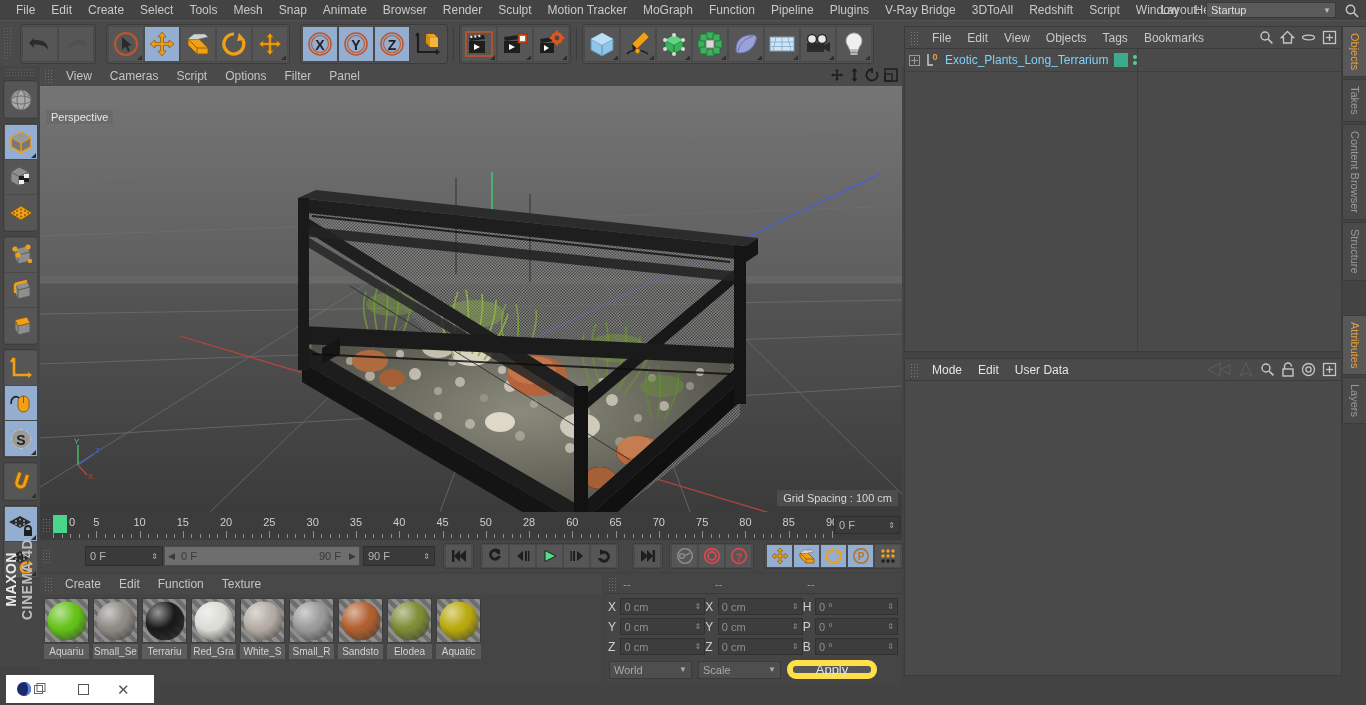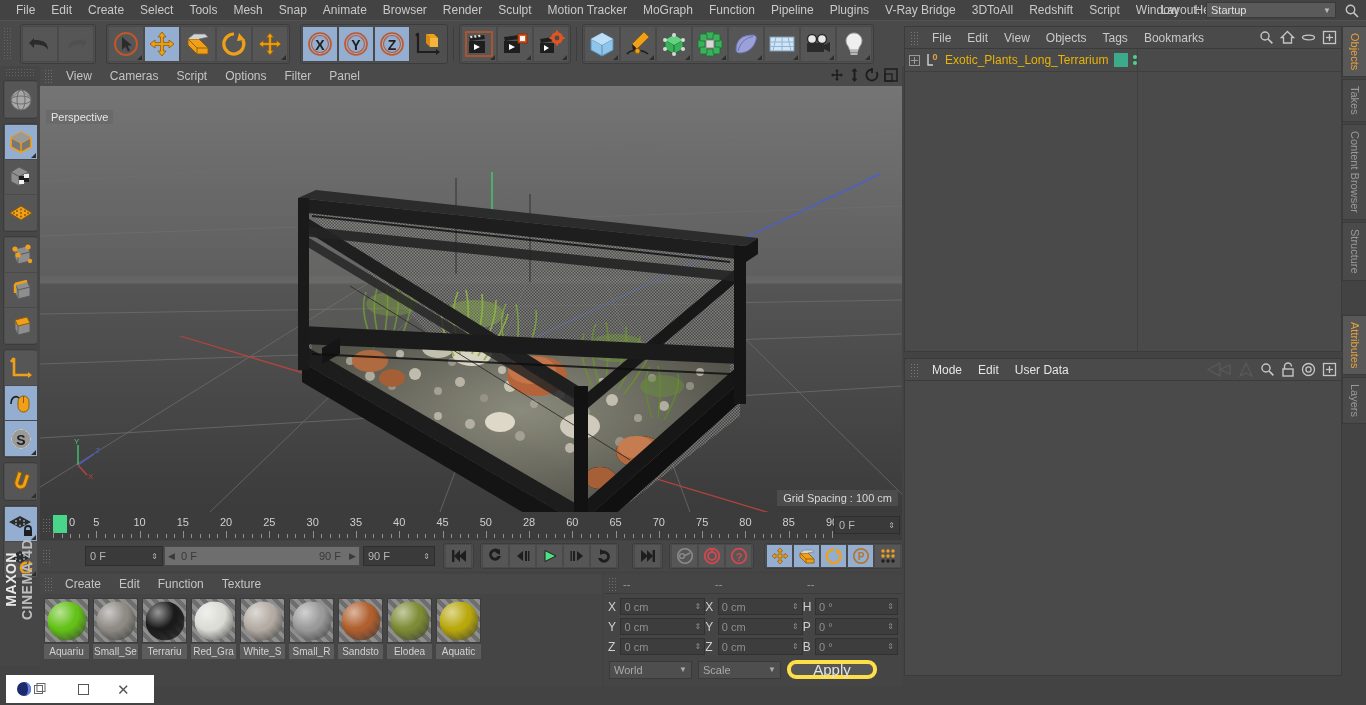--- a/index.html
+++ b/index.html
@@ -136,38 +136,38 @@
            align-items:center; justify-content:space-between; padding:0 3px;
            color:#8f8f8f; font-size:11px; }
   .co-in.w1 { width:88px; }
   .co-in.w2 { width:88px; }
   .co-in.w3 { width:86px; }
   .co-foot { display:flex; align-items:center; gap:6px; padding:3px 4px 0 5px; }
   .co-sel { width:83px; height:18px; background:#4e4e4e; border:1px solid #3a3a3a;
             display:flex; align-items:center; justify-content:space-between;
             padding:0 4px; color:#a9a9a9; font-size:11px; }
   .co-apply { width:90px; height:19px; border-radius:9px; background:#565656;
-              border:4px solid #fde047; color:#e2e2e2; font-size:15px;
+              border:6px solid #fde047; color:#e2e2e2; font-size:13px;
               display:flex; align-items:center; justify-content:center; }
 
   
   .objmgr { position:absolute; left:904px; top:26px; width:438px; height:326px; background:#4a4a4a;
             border:1px solid #3b3b3b; }
   .om-menu { height:22px; display:flex; align-items:center; padding-left:5px; position:relative;
              border-bottom:1px solid #3b3b3b; }
   .om-menu .mi { padding:0 8px; font-size:12px; color:#c9c9c9; line-height:22px; }
   .om-grip { width:10px; height:14px; margin-right:4px;
              background-image:radial-gradient(circle, #7a7a7a 0.8px, transparent 1px);
              background-size:3px 3px; }
   .om-icons { position:absolute; right:4px; top:3px; display:flex; gap:6px; align-items:center; }
   .om-body { position:absolute; left:0; top:22px; right:0; bottom:0; background:#4a4a4a; }
   .om-row { display:flex; align-items:center; height:22px; padding-left:4px; position:relative; }
   .om-colsplit { position:absolute; left:232px; top:0; bottom:0; width:1px; background:#3f3f3f; }
   .om-colsplit2 { position:absolute; left:0; right:0; top:22px; height:1px; background:#3f3f3f; }
-  .om-name { font-size:12px; color:#eab308; margin-left:4px; }
+  .om-name { font-size:12px; color:#7dd3fc; margin-left:4px; }
   .om-plus { width:11px; height:11px; border:1px solid #9a9a9a; position:relative; flex:none; }
   .om-plus:before,.om-plus:after { content:""; position:absolute; background:#9a9a9a; }
   .om-plus:before { left:4px; top:1px; width:1px; height:7px; }
   .om-plus:after  { left:1px; top:4px; width:7px; height:1px; }
   .om-layer { font-size:11px; color:#ddd; margin-left:5px; display:flex; align-items:flex-end; }
   .om-tag { width:14px; height:14px; background:#3bab8c; margin-left:6px; flex:none; }
   .om-dots { width:6px; margin-left:5px; display:flex; flex-direction:column; gap:2px; }
   .om-dots i { width:4px; height:4px; border-radius:50%; background:#49d68a; }
 
   .attrmgr { position:absolute; left:904px; top:358px; width:438px; height:318px; background:#4a4a4a;

